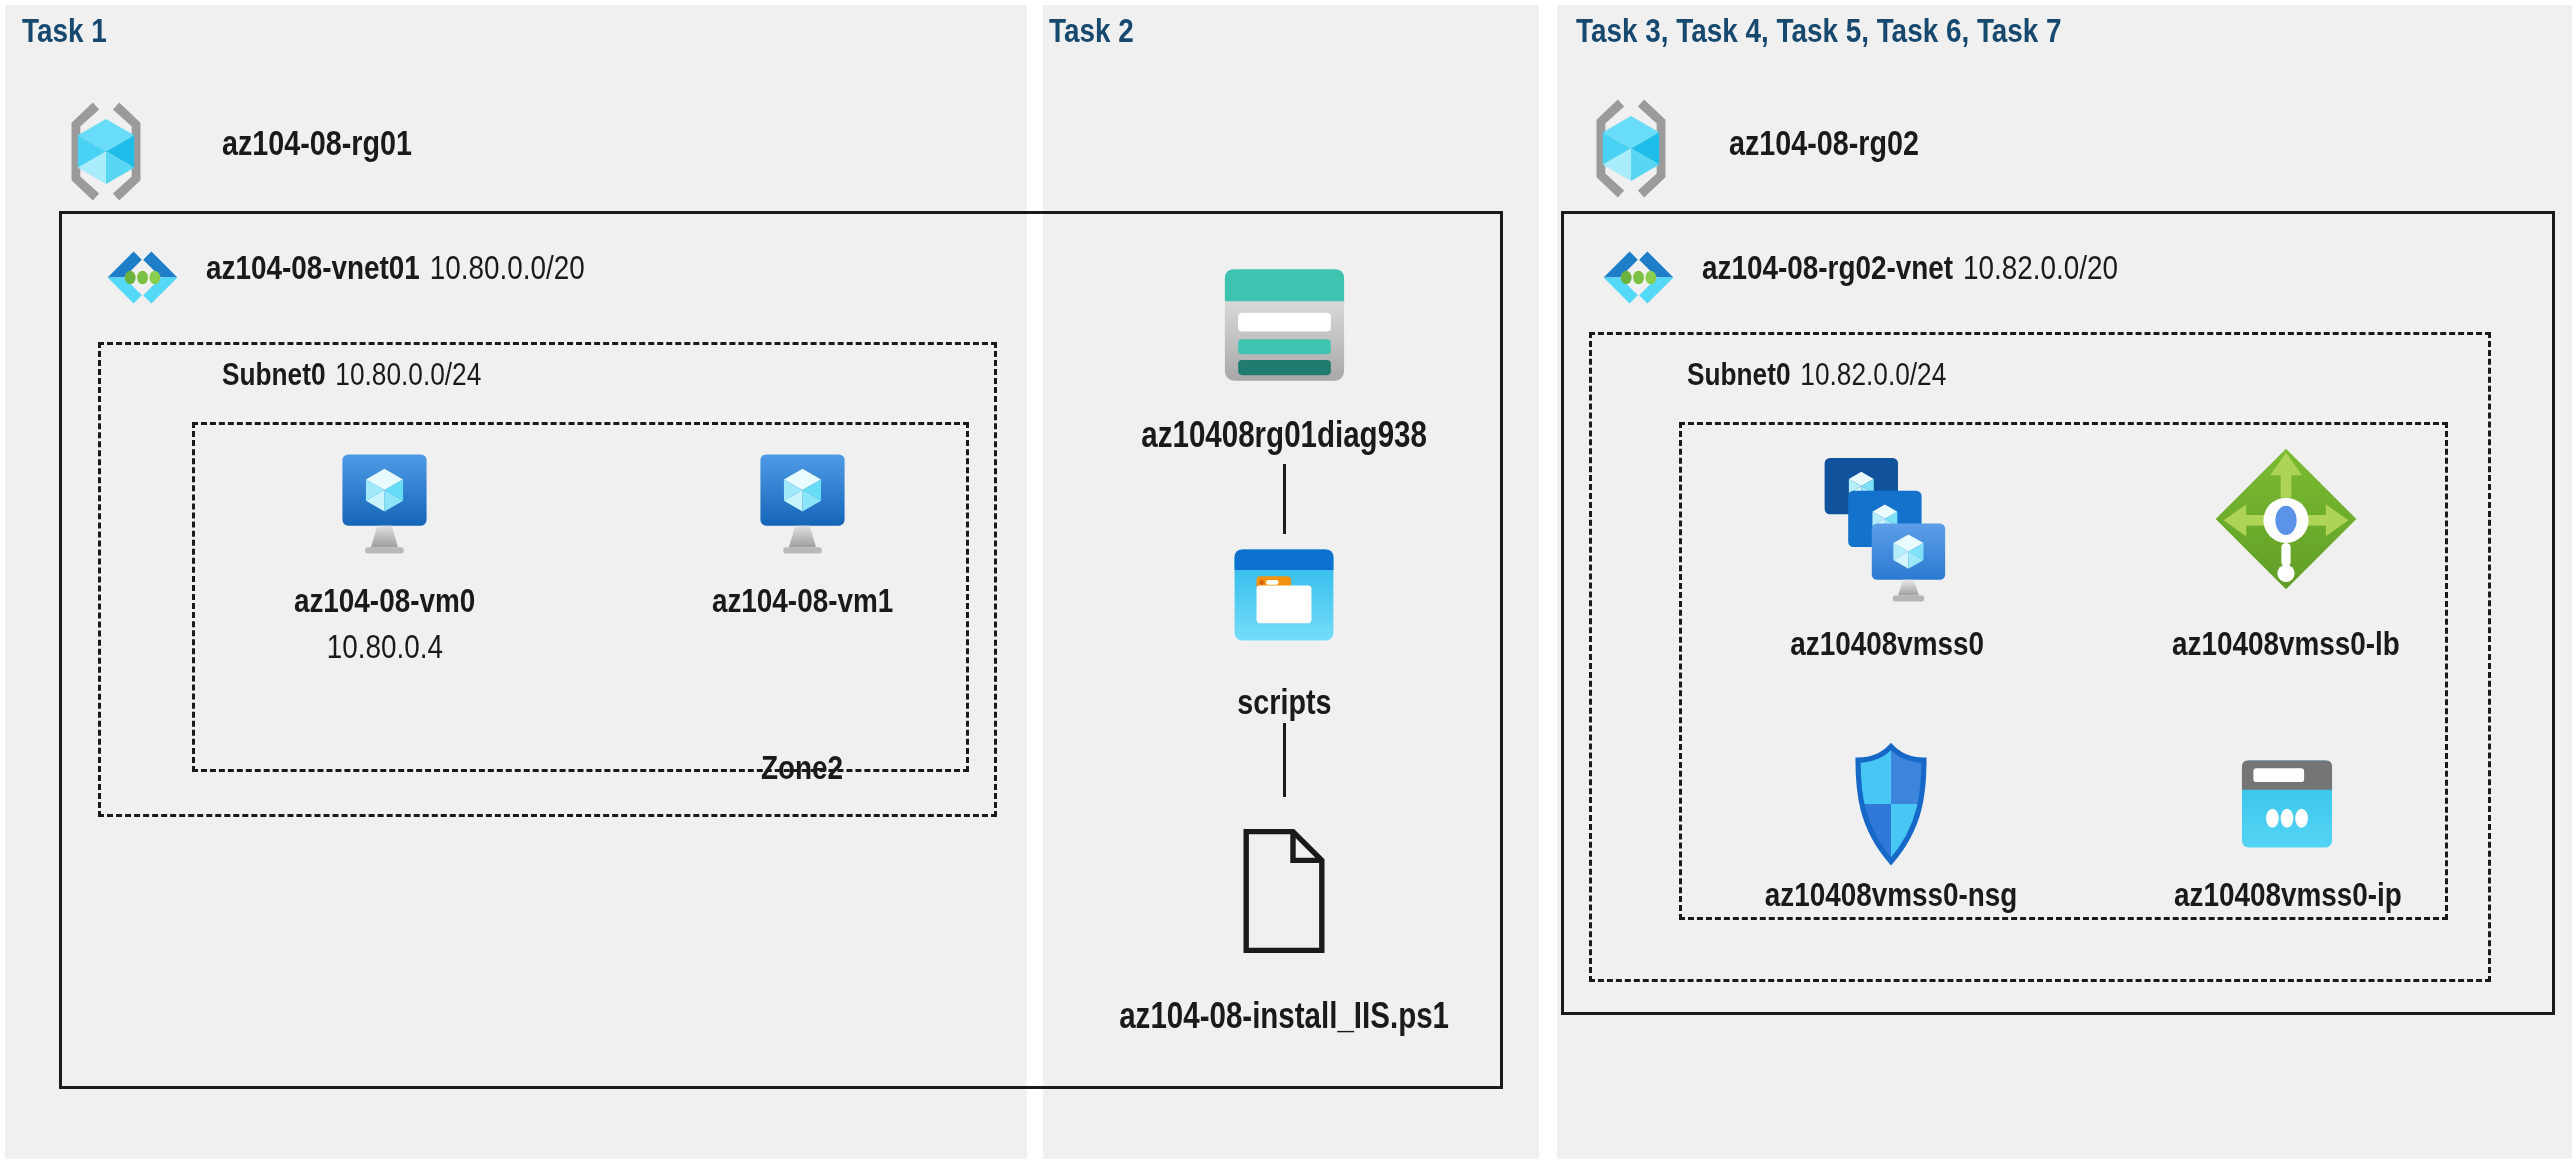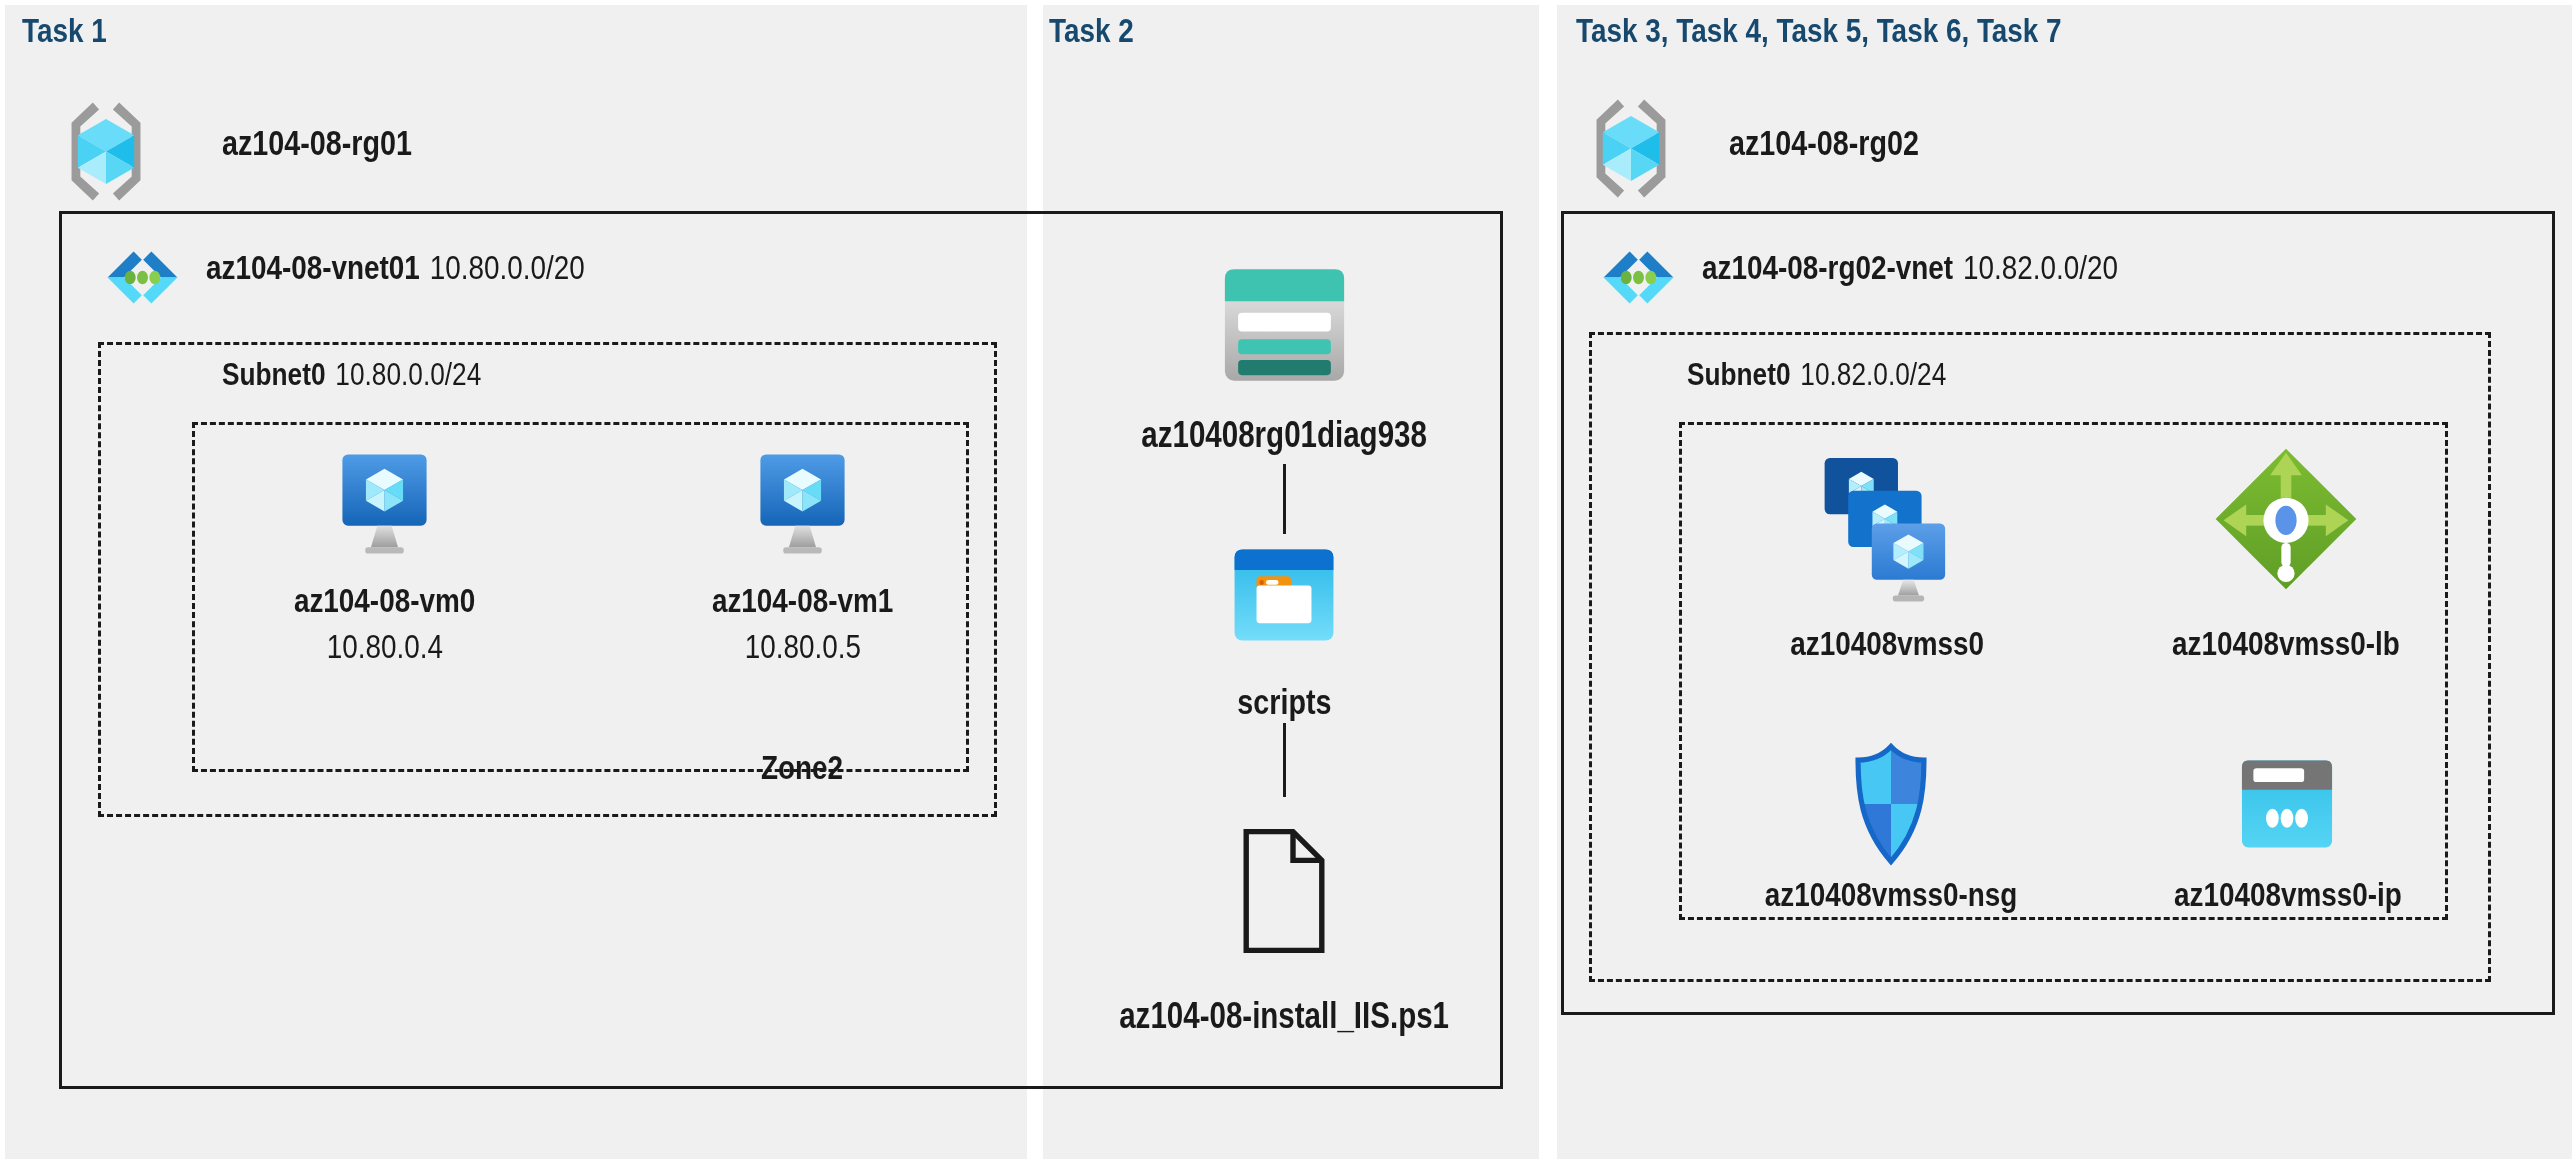--- a/index.html
+++ b/index.html
@@ -124,21 +124,20 @@
       <polygon points="65,22 91,37 65,52 39,37" fill="#e8fbff"></polygon>
       <polygon points="39,37 65,52 39,67" fill="#9fe9fb"></polygon>
       <polygon points="91,37 91,67 65,52" fill="#67dcf6"></polygon>
       <polygon points="39,67 65,52 65,82" fill="#c8f4fe"></polygon>
       <polygon points="65,52 91,67 65,82" fill="#8ce4f9"></polygon>
       <path d="M55 102 L75 102 L84 132 L46 132 Z" fill="url(#vmstd2)"></path>
       <rect x="38" y="132" width="54" height="9" rx="4" fill="#b9b9b9"></rect>
     </svg>
   </div>
   <div class="clbl f50 b" style="left:634px;top:581px;width:337px;"><span class="cond">az104-08-vm1</span></div>
-  <div class="clbl f50 r" style="left:634px;top:627px;width:337px;"><span class="cond">10.80.0.5</span></div>
   <div class="clbl f50 b" style="left:634px;top:700px;width:337px;margin-top:48px;"><span class="cond">Zone2</span></div>
 
   <div class="icon" style="left:1223px;top:267px;">
     <svg width="123" height="116" viewBox="0 0 130 122">
       <defs>
           <linearGradient id="stg" x1="0" y1="0" x2="0" y2="1">
         <stop offset="0" stop-color="#ececec"></stop>
             <stop offset="1" stop-color="#a8a8a8"></stop>
           </linearGradient>
         </defs>

